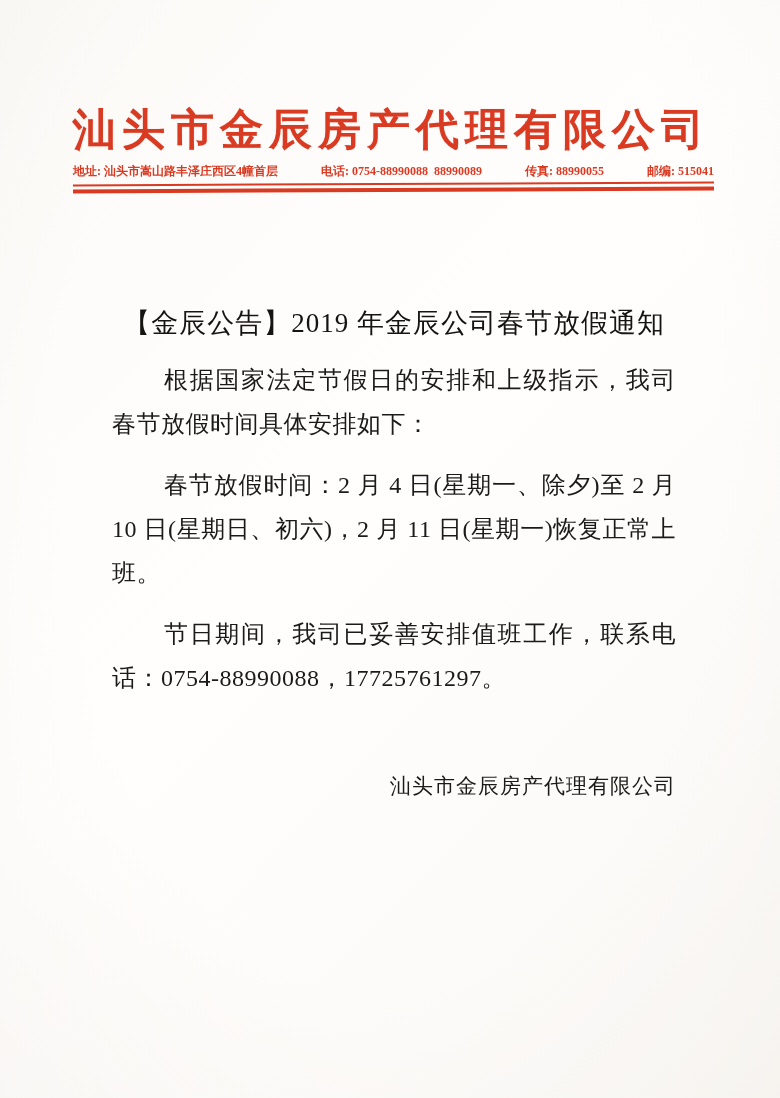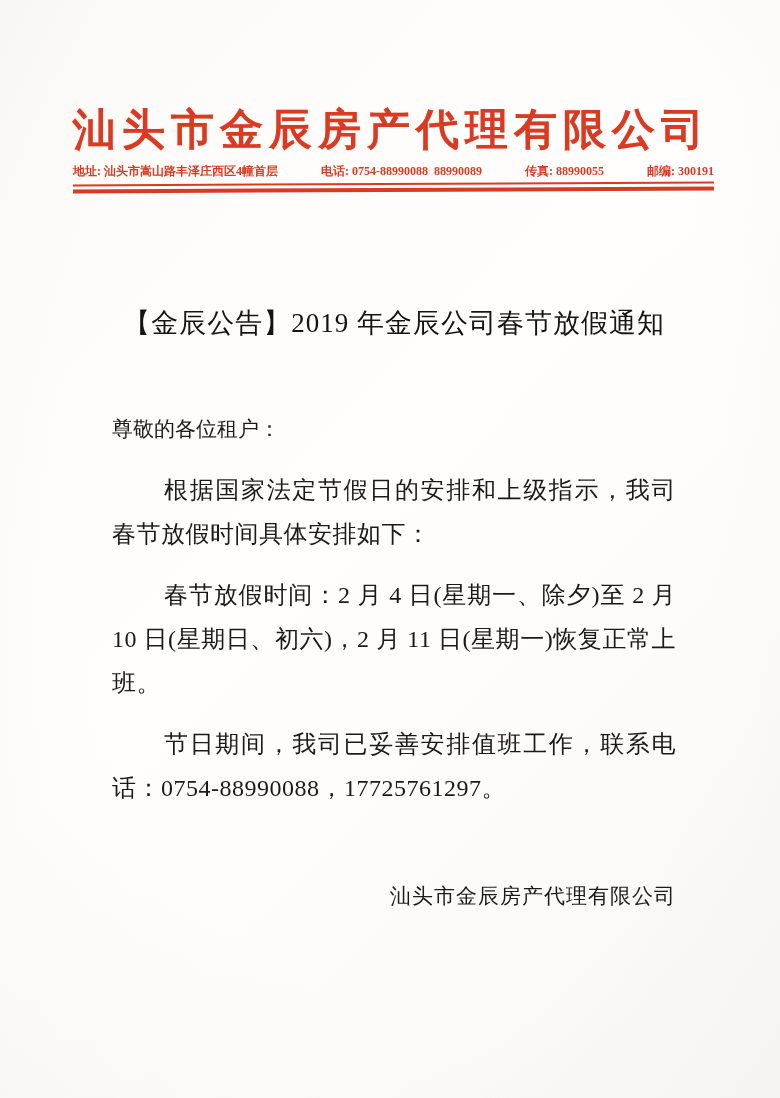--- a/index.html
+++ b/index.html
@@ -114,32 +114,31 @@
   }
 </style>
 </head>
 <body>
 
 <div class="page">
 
   <div class="letterhead">
     <div class="company-name">汕头市金辰房产代理有限公司</div>
 
-    <div class="contact-line"><span>地址: 汕头市嵩山路丰泽庄西区4幢首层</span><span>电话: 0754-88990088  88990089</span><span>传真: 88990055</span><span>邮编: 300191</span></div>
+    <div class="contact-line"><span>地址: 汕头市嵩山路丰泽庄西区4幢首层</span><span>电话: 0754-88990088  88990089</span><span>传真: 88990055</span><span>邮编: 515041</span></div>
 
     <div class="double-rule">
       <div class="rule-thin"></div>
       <div class="rule-thick"></div>
     </div>
   </div>
 
   <div class="notice">
     <div class="notice-title">【金辰公告】2019 年金辰公司春节放假通知</div>
 
-    <div class="salutation">尊敬的各位租户：</div>
 
     <div class="body-paragraphs">
         <p>根据国家法定节假日的安排和上级指示，我司春节放假时间具体安排如下：</p>
         <p>春节放假时间：2 月 4 日(星期一、除夕)至 2 月 10 日(星期日、初六)，2 月 11 日(星期一)恢复正常上班。</p>
         <p>节日期间，我司已妥善安排值班工作，联系电话：0754-88990088，17725761297。</p>
       </div>
 
     <div class="signature-block">
       <div class="signature-company">汕头市金辰房产代理有限公司</div>
     </div>

